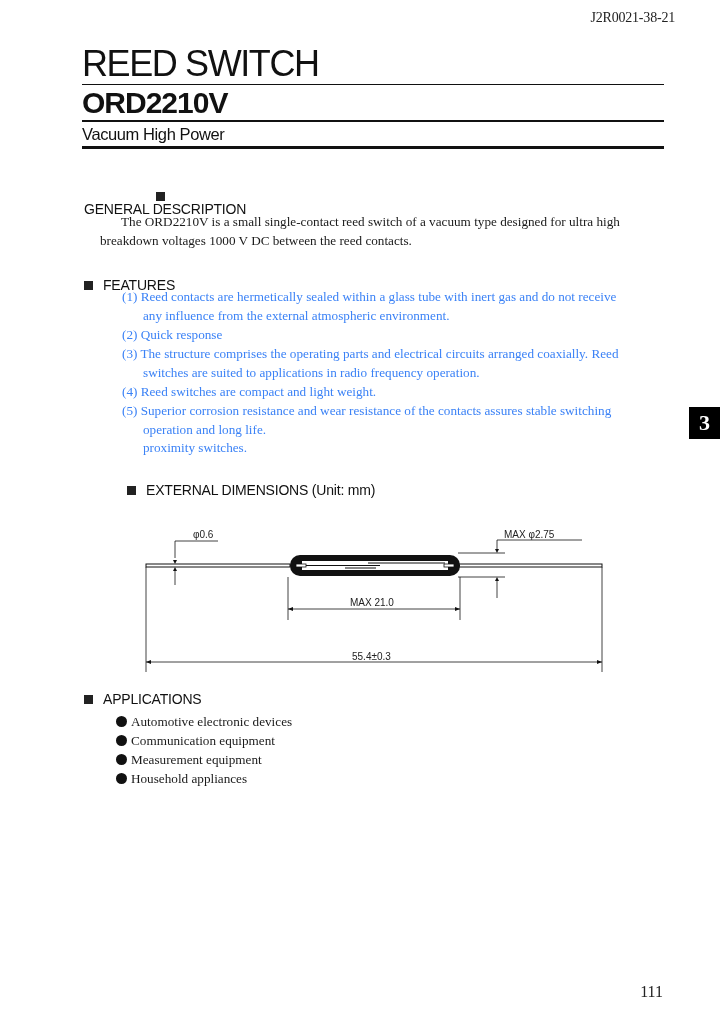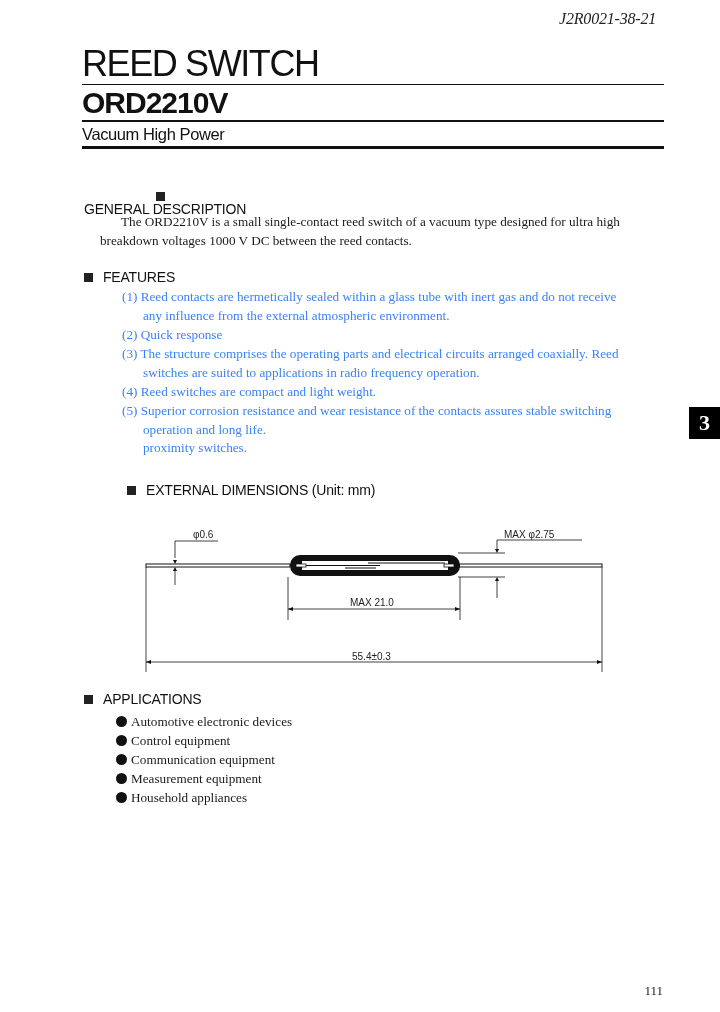--- a/index.html
+++ b/index.html
@@ -1,20 +1,20 @@
 <!DOCTYPE html>
 <html><head>
 <meta charset="utf-8">
 <style>
   html, body { margin: 0; padding: 0; background: #ffffff; }
   body { width: 720px; height: 1012px; position: relative; overflow: hidden; color: #1a1a1a; }
   .serif { font-family: "Liberation Serif", "DejaVu Serif", serif; }
   .sans { font-family: "Liberation Sans", "DejaVu Sans", sans-serif; }
 
-  .doc-code { position: absolute; top: 10px; right: 64px; font-size: 16px; color: #222; letter-spacing: -0.2px; font-style: italic; }
+  .doc-code { position: absolute; top: 10px; right: 45px; font-size: 14px; color: #222; letter-spacing: -0.2px; }
 
   .title { position: absolute; left: 82px; top: 44px; font-size: 36px; letter-spacing: -1.4px; line-height: 40px; color: #111; transform: scaleY(1.02); }
   .rule { position: absolute; left: 82px; right: 56px; background: #111; }
   .rule1 { top: 84px; height: 1px; }
   .model { position: absolute; left: 82px; top: 86px; font-size: 30px; font-weight: bold; line-height: 34px; letter-spacing: -1px; color: #111; }
   .rule2 { top: 120px; height: 2px; }
   .subtitle { position: absolute; left: 82px; top: 124px; font-size: 16.5px; letter-spacing: -0.4px; line-height: 20px; color: #111; }
   .rule3 { top: 146px; height: 3px; }
 
   .sec-head { position: absolute; left: 84px; font-size: 14px; letter-spacing: -0.2px; line-height: 16px; color: #111; display: flex; align-items: center; }
@@ -27,42 +27,42 @@
 
   .tab-marker { position: absolute; left: 689px; top: 407px; width: 31px; height: 32px; background: #000; color: #fff; font-weight: bold; font-size: 22px; line-height: 32px; text-align: center; }
 
   .drawing { position: absolute; left: 0; top: 0; }
   .dim-text { font-family: "Liberation Sans", "DejaVu Sans", sans-serif; font-size: 10px; fill: #222; }
 
   .apps { position: absolute; left: 116px; top: 712px; font-size: 13.2px; line-height: 19px; }
   .app-item { display: flex; align-items: center; height: 19px; }
   .dot { display: inline-block; width: 11px; height: 11px; border-radius: 50%; background: #111; margin-right: 4px; }
 
-  .page-no { position: absolute; right: 57px; top: 983px; font-size: 13px; color: #222; }
+  .page-no { position: absolute; right: 57px; top: 983px; font-size: 16px; color: #222; }
 </style>
 </head>
 <body>
 
 <div class="doc-code serif">J2R0021-38-21</div>
 
 <div class="title sans">REED SWITCH</div>
 <div class="rule rule1"></div>
 <div class="model sans">ORD2210V</div>
 <div class="rule rule2"></div>
 <div class="subtitle sans">Vacuum High Power</div>
 <div class="rule rule3"></div>
 
 <div class="sec-head sans" style="top:192px;flex-direction:column;">
   <span class="sq"></span>
   <span>GENERAL DESCRIPTION</span>
 </div>
 <div class="para serif" style="left:121px; top:212px;">The ORD2210V is a small single-contact reed switch of a vacuum type designed for ultra high</div>
 <div class="para serif" style="left:100px; top:231px;">breakdown voltages 1000 V DC between the reed contacts.</div>
 
-<div class="sec-head sans" style="top:269px;">
+<div class="sec-head sans" style="top:277px;">
   <span class="sq"></span>
   <span>FEATURES</span>
 </div>
 
 <div class="feat serif" style="top:287px;">
   <div>(1) Reed contacts are hermetically sealed within a glass tube with inert gas and do not receive</div>
   <div class="line2">any influence from the external atmospheric environment.</div>
 </div>
 <div class="feat serif" style="top:325px;">
   <div>(2) Quick response</div>
@@ -137,24 +137,20 @@
   <span>APPLICATIONS</span>
 </div>
 
 <div class="apps serif">
   <div class="app-item">
       <span class="dot"></span>
       <span>Automotive electronic devices</span>
     </div>
   <div class="app-item">
       <span class="dot"></span>
-      <span>Control equipment</span>
-    </div>
-  <div class="app-item">
-      <span class="dot"></span>
       <span>Communication equipment</span>
     </div>
   <div class="app-item">
       <span class="dot"></span>
       <span>Measurement equipment</span>
     </div>
   <div class="app-item">
       <span class="dot"></span>
       <span>Household appliances</span>
     </div>

